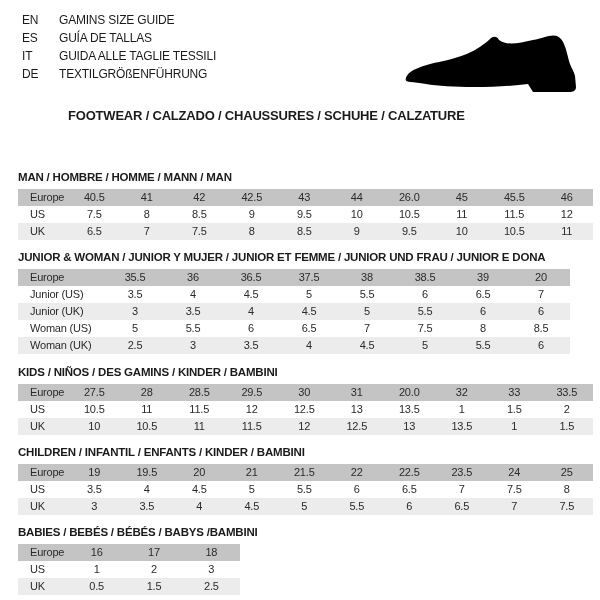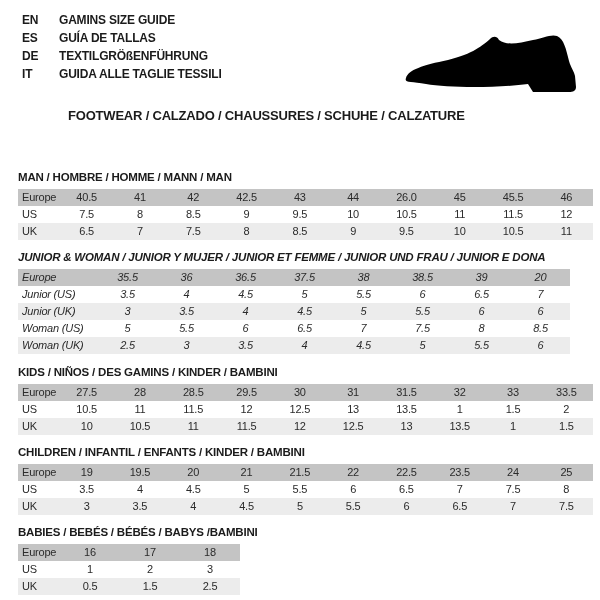--- a/index.html
+++ b/index.html
@@ -14,73 +14,73 @@
   html, body { margin: 0; padding: 0; }
   body {
     width: 600px; height: 600px;
     background: var(--bg);
     font-family: "Liberation Sans", "DejaVu Sans", sans-serif;
     color: var(--text);
   }
   .page { position: relative; width: 600px; height: 600px; overflow: hidden; background: var(--bg); }
 
   
-  .lang-list { position: absolute; left: 22px; top: 11px; font-weight: bold; font-size: 12px; line-height: 18px; color: var(--heading); letter-spacing: -0.2px; }
+  .lang-list { position: absolute; left: 22px; top: 11px; font-weight: normal; font-size: 12px; line-height: 18px; color: var(--heading); letter-spacing: -0.2px; }
   .lang-row { display: flex; }
   .lang-code { width: 37px; flex: 0 0 37px; }
 
   .category { position: absolute; left: 20px; top: 108px; font-weight: bold; font-size: 13px; color: var(--heading); letter-spacing: -0.2px; padding-left: 48px; }
 
   .shoe { position: absolute; left: 393px; top: 15px; color: var(--shoe); }
 
   
   .size-section { position: absolute; left: 18px; }
   .sec-title { margin: 0 0 6px 0; font-weight: bold; font-size: 11.5px; line-height: 12px; color: var(--heading); letter-spacing: -0.2px; white-space: nowrap; }
 
   .stable { display: block; }
   .trow { display: flex; height: 17px; line-height: 17px; font-size: 11px; letter-spacing: -0.2px; }
   .trow.thead { background: var(--header-bg); }
   .trow.talt { background: var(--alt-bg); }
-  .tlabel { flex: 0 0 auto; padding-left: 4px; white-space: nowrap; }
+  .tlabel { flex: 0 0 auto; padding-left: 4px; white-space: nowrap; margin-left: 8px; }
   .tcell { flex: 1 1 0; text-align: center; }
 
   .t-man, .t-kids, .t-children { width: 575px; }
   .t-man .tlabel, .t-kids .tlabel, .t-children .tlabel { width: 42px; }
   .t-junior { width: 552px; }
   .t-junior .tlabel { width: 80px; }
   .t-babies { width: 222px; }
   .t-babies .tlabel { width: 42px; }
 
   .sec-man      { top: 171px; }
-  .sec-junior   { top: 251px; font-style: italic; }
+  .sec-junior   { top: 251px; }
   .sec-kids     { top: 366px; }
   .sec-children { top: 446px; }
   .sec-babies   { top: 526px; }
 </style>
 </head>
 <body>
 
 <div class="page">
 
   <div class="lang-list">
     <div class="lang-row">
       <span class="lang-code">EN</span>
       <span class="lang-label">GAMINS SIZE GUIDE</span>
     </div>
     <div class="lang-row">
       <span class="lang-code">ES</span>
       <span class="lang-label">GUÍA DE TALLAS</span>
     </div>
     <div class="lang-row">
+      <span class="lang-code">IT</span>
+      <span class="lang-label">GUIDA ALLE TAGLIE TESSILI</span>
+    </div>
+    <div class="lang-row">
       <span class="lang-code">DE</span>
       <span class="lang-label">TEXTILGRÖßENFÜHRUNG</span>
-    </div>
-    <div class="lang-row">
-      <span class="lang-code">IT</span>
-      <span class="lang-label">GUIDA ALLE TAGLIE TESSILI</span>
     </div>
   </div>
 
   <div class="category">FOOTWEAR / CALZADO / CHAUSSURES / SCHUHE / CALZATURE</div>
 
   <svg class="shoe" width="200" height="100" viewBox="0 0 200 100" aria-hidden="true">
     <path fill="currentColor" d="M 13,63
       C 15,55 30,50 55,45
       C 80,39 90,30 97,24
       C 100,21 104,21 106,25
@@ -206,21 +206,21 @@
     <h2 class="sec-title">KIDS / NIÑOS / DES GAMINS / KINDER / BAMBINI</h2>
     <div class="stable t-kids">
         <div class="trow thead">
           <div class="tlabel">Europe</div>
           <div class="tcell">27.5</div>
           <div class="tcell">28</div>
           <div class="tcell">28.5</div>
           <div class="tcell">29.5</div>
           <div class="tcell">30</div>
           <div class="tcell">31</div>
-          <div class="tcell">31.5</div>
+          <div class="tcell">20.0</div>
           <div class="tcell">32</div>
           <div class="tcell">33</div>
           <div class="tcell">33.5</div>
         </div>
         <div class="trow">
           <div class="tlabel">US</div>
           <div class="tcell">10.5</div>
           <div class="tcell">11</div>
           <div class="tcell">11.5</div>
           <div class="tcell">12</div>

